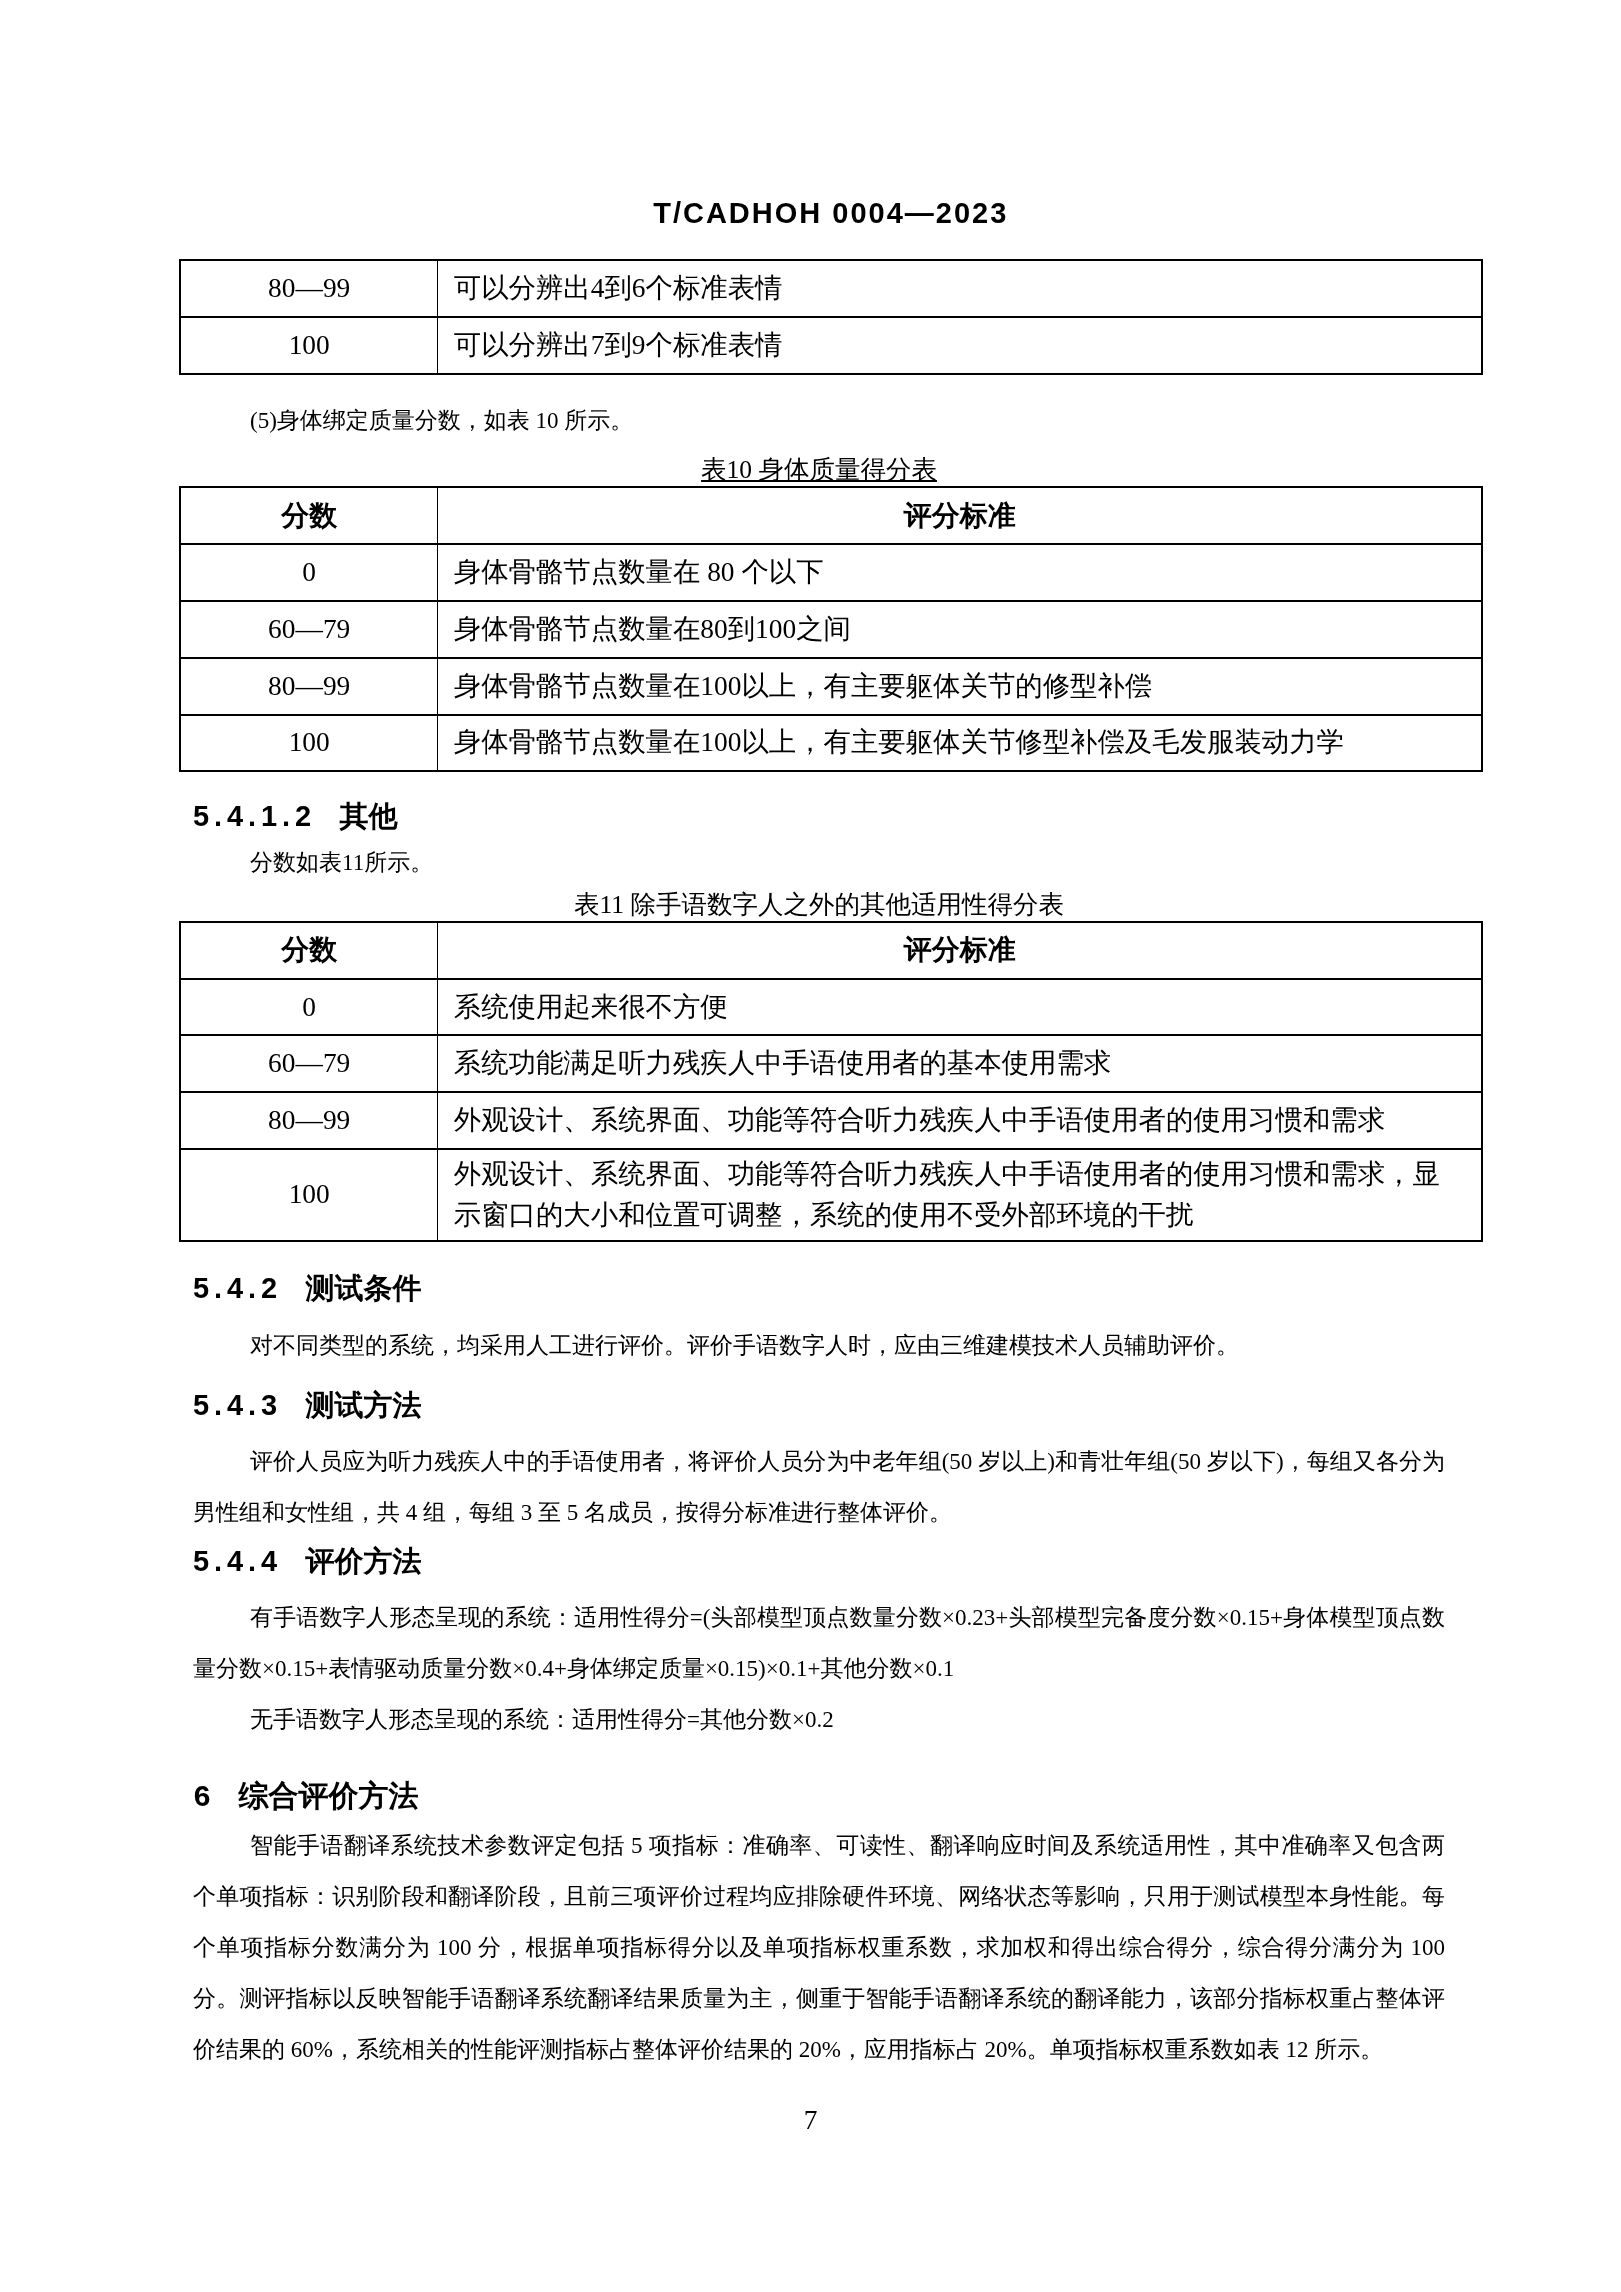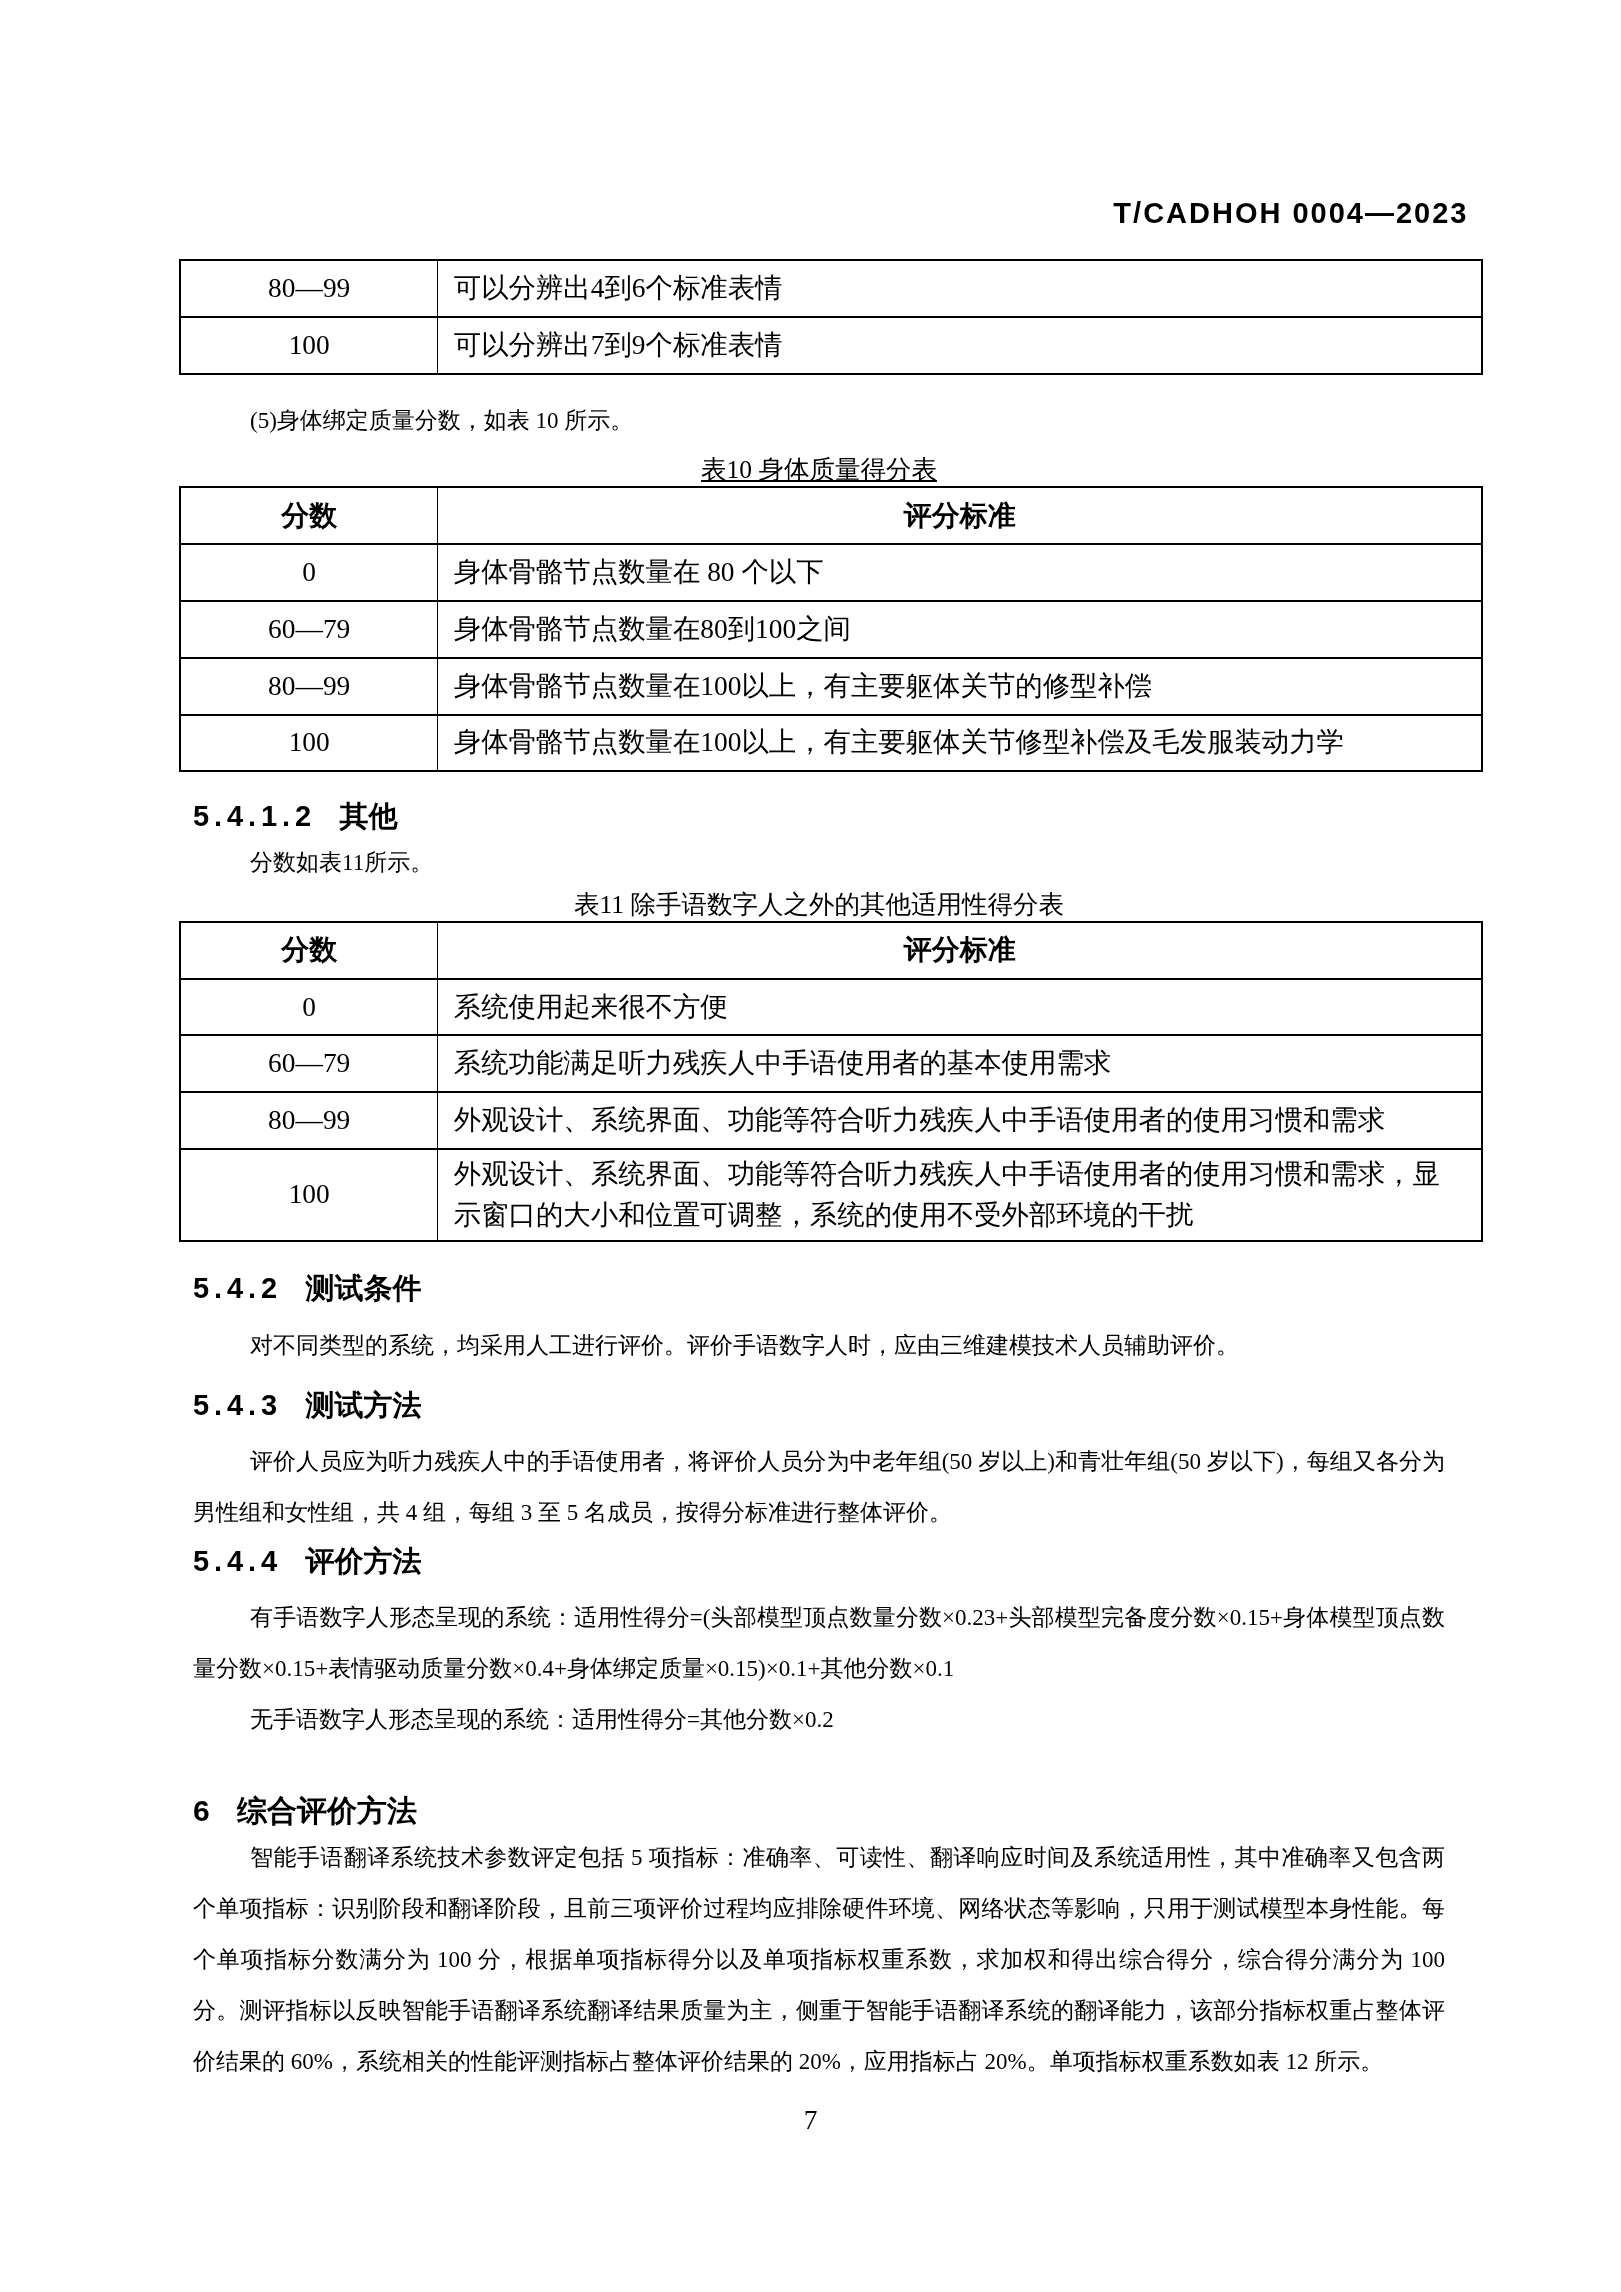--- a/index.html
+++ b/index.html
@@ -15,21 +15,21 @@
   }
   .content {
     position: absolute;
     left: 193px;
     top: 0;
     width: 1252px;
   }
   .doc-code {
     margin-top: 197px;
     margin-right: -23.5px;
-    text-align: right;
+    text-align: center;
     font-family: "Liberation Sans", sans-serif;
     font-size: 29px;
     line-height: 33px;
     letter-spacing: 2px;
     font-weight: bold;
   }
   table.doc-table {
     border-collapse: collapse;
     table-layout: fixed;
     width: 1304px;
@@ -91,21 +91,21 @@
   #caption-t10 { margin-top: 7px; text-decoration: underline; }
   #heading-5412 { margin-top: 26.5px; }
   #para-5412 { margin-top: 2.9px; }
   #heading-542 { margin-top: 29px; }
   #para-542 { margin-top: 14.7px; }
   #heading-543 { margin-top: 16.7px; }
   #para-543 { margin-top: 12.7px; }
   #heading-544 { margin-top: 6px; }
   #para-544a { margin-top: 12.7px; }
   #para-544b { margin-top: 0; }
-  #heading-6 { margin-top: 47px; }
+  #heading-6 { margin-top: 35px; font-family: Liberation Mono, monospace; }
   #para-6 { margin-top: 3.9px; }
   .page-number {
     position: absolute;
     left: 0;
     width: 1621px;
     top: 2105px;
     text-align: center;
     font-size: 27.4px;
     font-family: "Liberation Serif", serif;
   }

